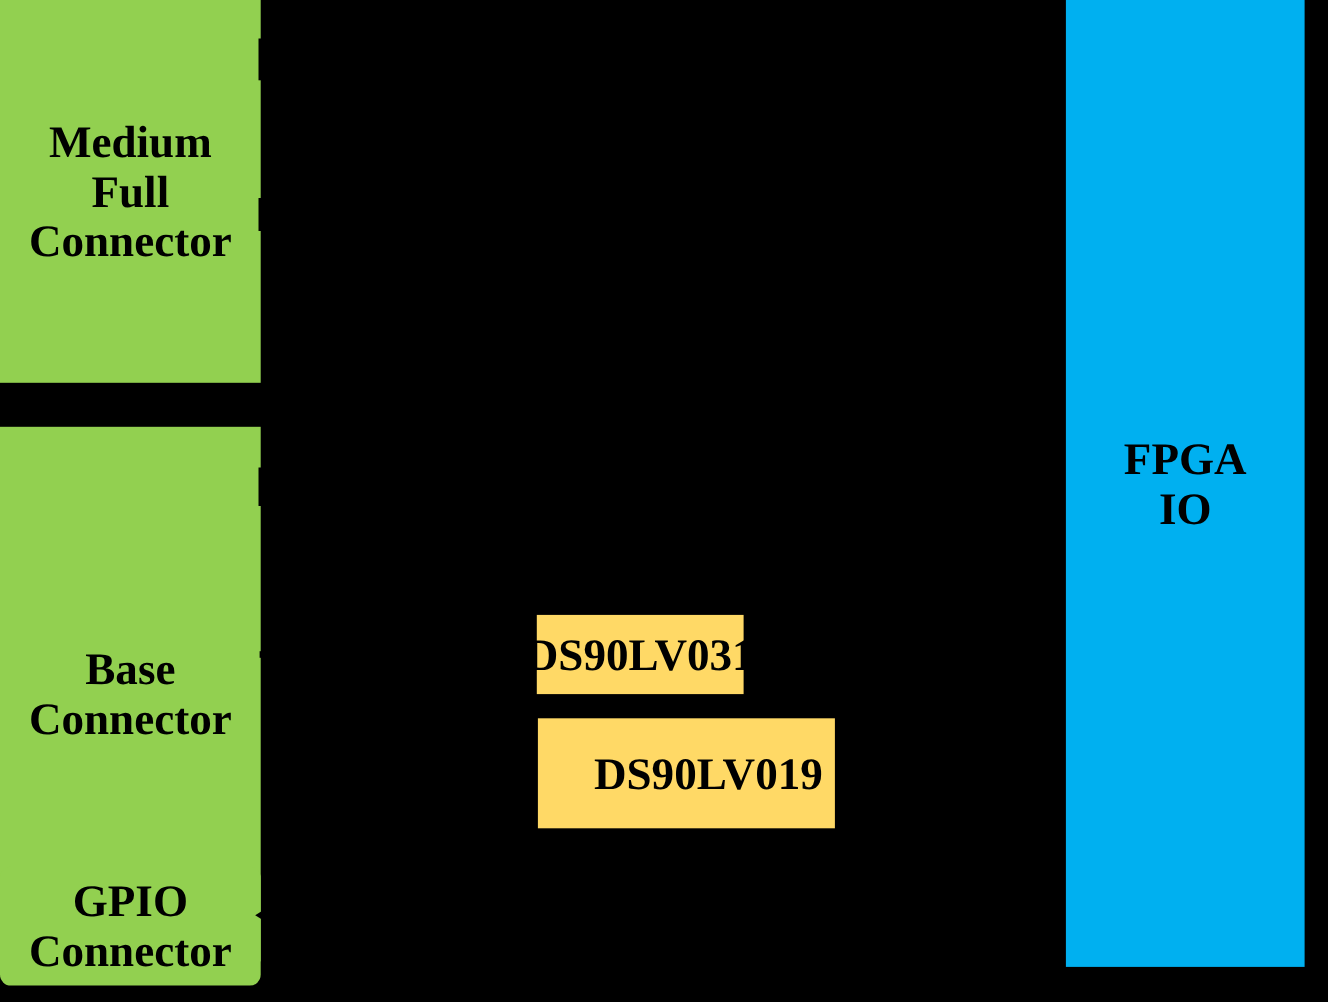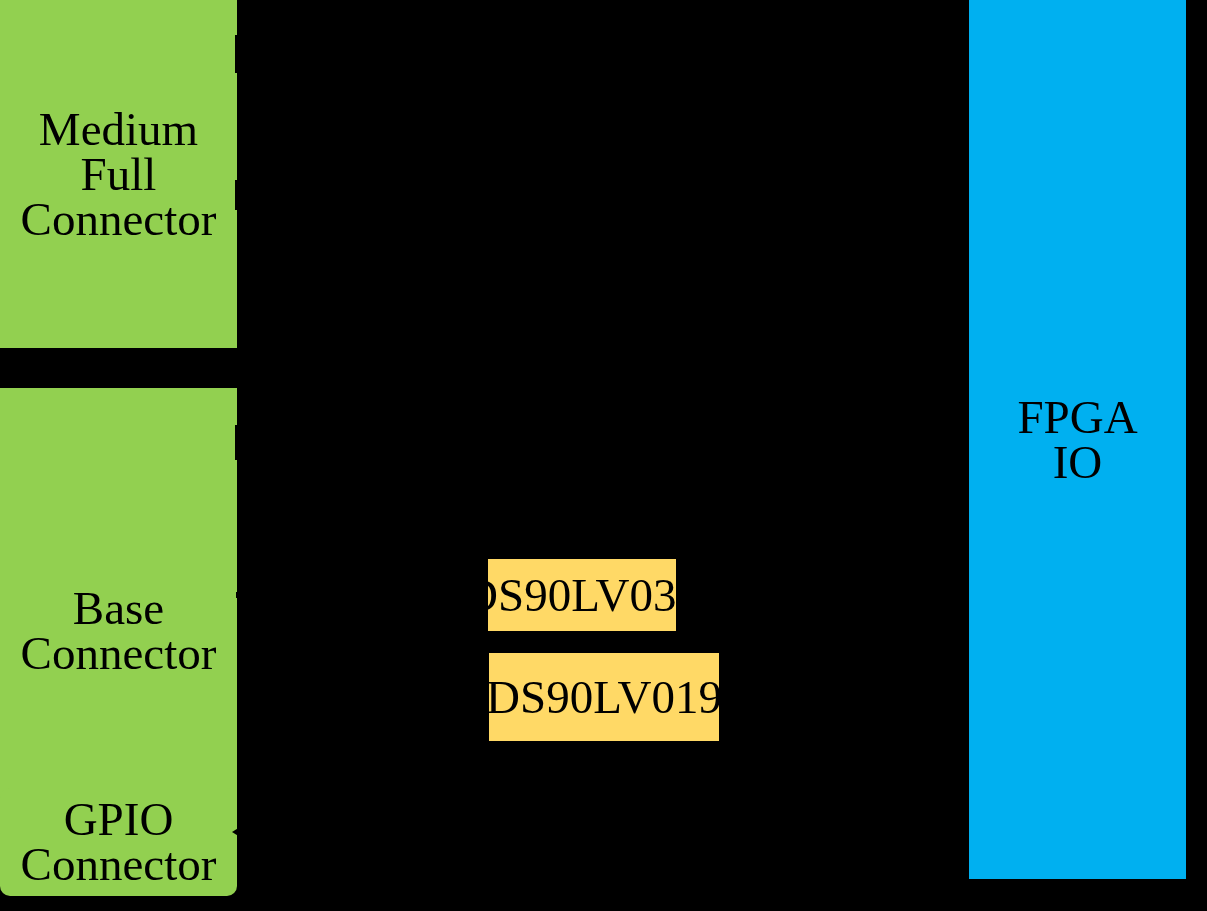--- a/index.html
+++ b/index.html
@@ -16,33 +16,34 @@
     font-family: "Liberation Serif", "DejaVu Serif", serif;
     color: var(--text, #000000);
   }
   .node {
     position: absolute;
     display: flex;
     flex-direction: column;
     align-items: center;
     justify-content: center;
     text-align: center;
-    font-size: 47px;
+    font-size: 41px;
     line-height: 45px;
+    font-weight: bold;
   }
   .node.green  { background: var(--green,  #92D050); }
   .node.yellow { background: var(--yellow, #FFD966); }
   .node.blue   { background: var(--blue,   #00B0F0); }
 
   #medium-full-connector { left: 0;     top: 0;     width: 237px; height: 348px; }
   #base-connector        { left: 0;     top: 388px; width: 237px; height: 486px; }
   #gpio-connector        { left: 0;     top: 788px; width: 237px; height: 108px; border-radius: 10px; }
   #fpga-io               { left: 969px; top: 0;     width: 217px; height: 879px; }
   #ds90lv031             { left: 488px; top: 559px; width: 188px; height: 72px;  }
-  #ds90lv019             { left: 489px; top: 653px; width: 230px; height: 88px; }
+  #ds90lv019             { left: 489px; top: 653px; width: 230px; height: 100px; padding-left: 40px; }
 
   
   .mark {
     position: absolute;
     background: #000;
   }
   #mark-top-a    { left: 235px; top: 35px;  width: 3px; height: 38px; }
   #mark-top-b    { left: 235px; top: 180px; width: 3px; height: 30px; }
   #mark-base-a   { left: 235px; top: 425px; width: 3px; height: 35px; }
   #mark-base-b   { left: 236px; top: 592px; width: 3px; height: 6px;  }

